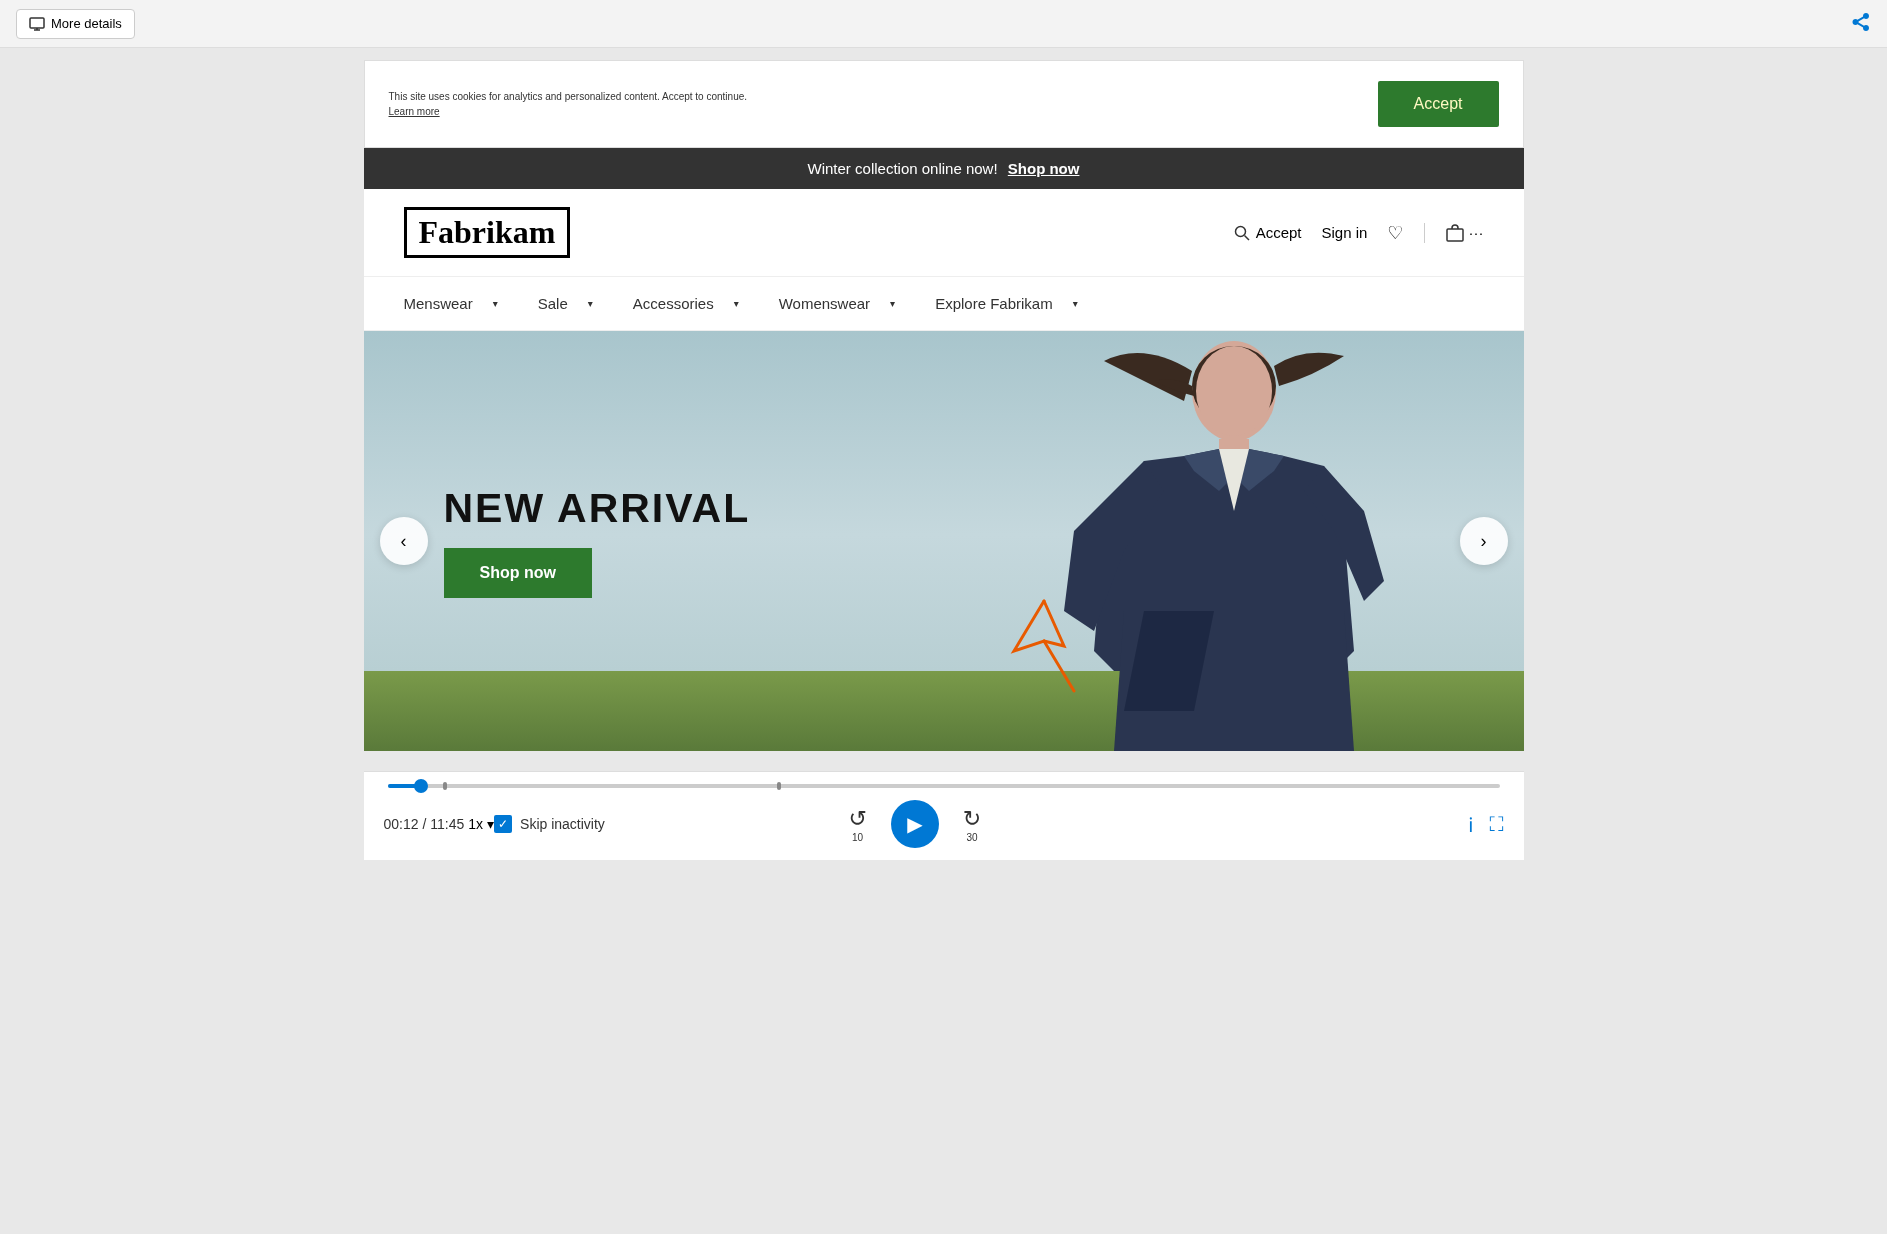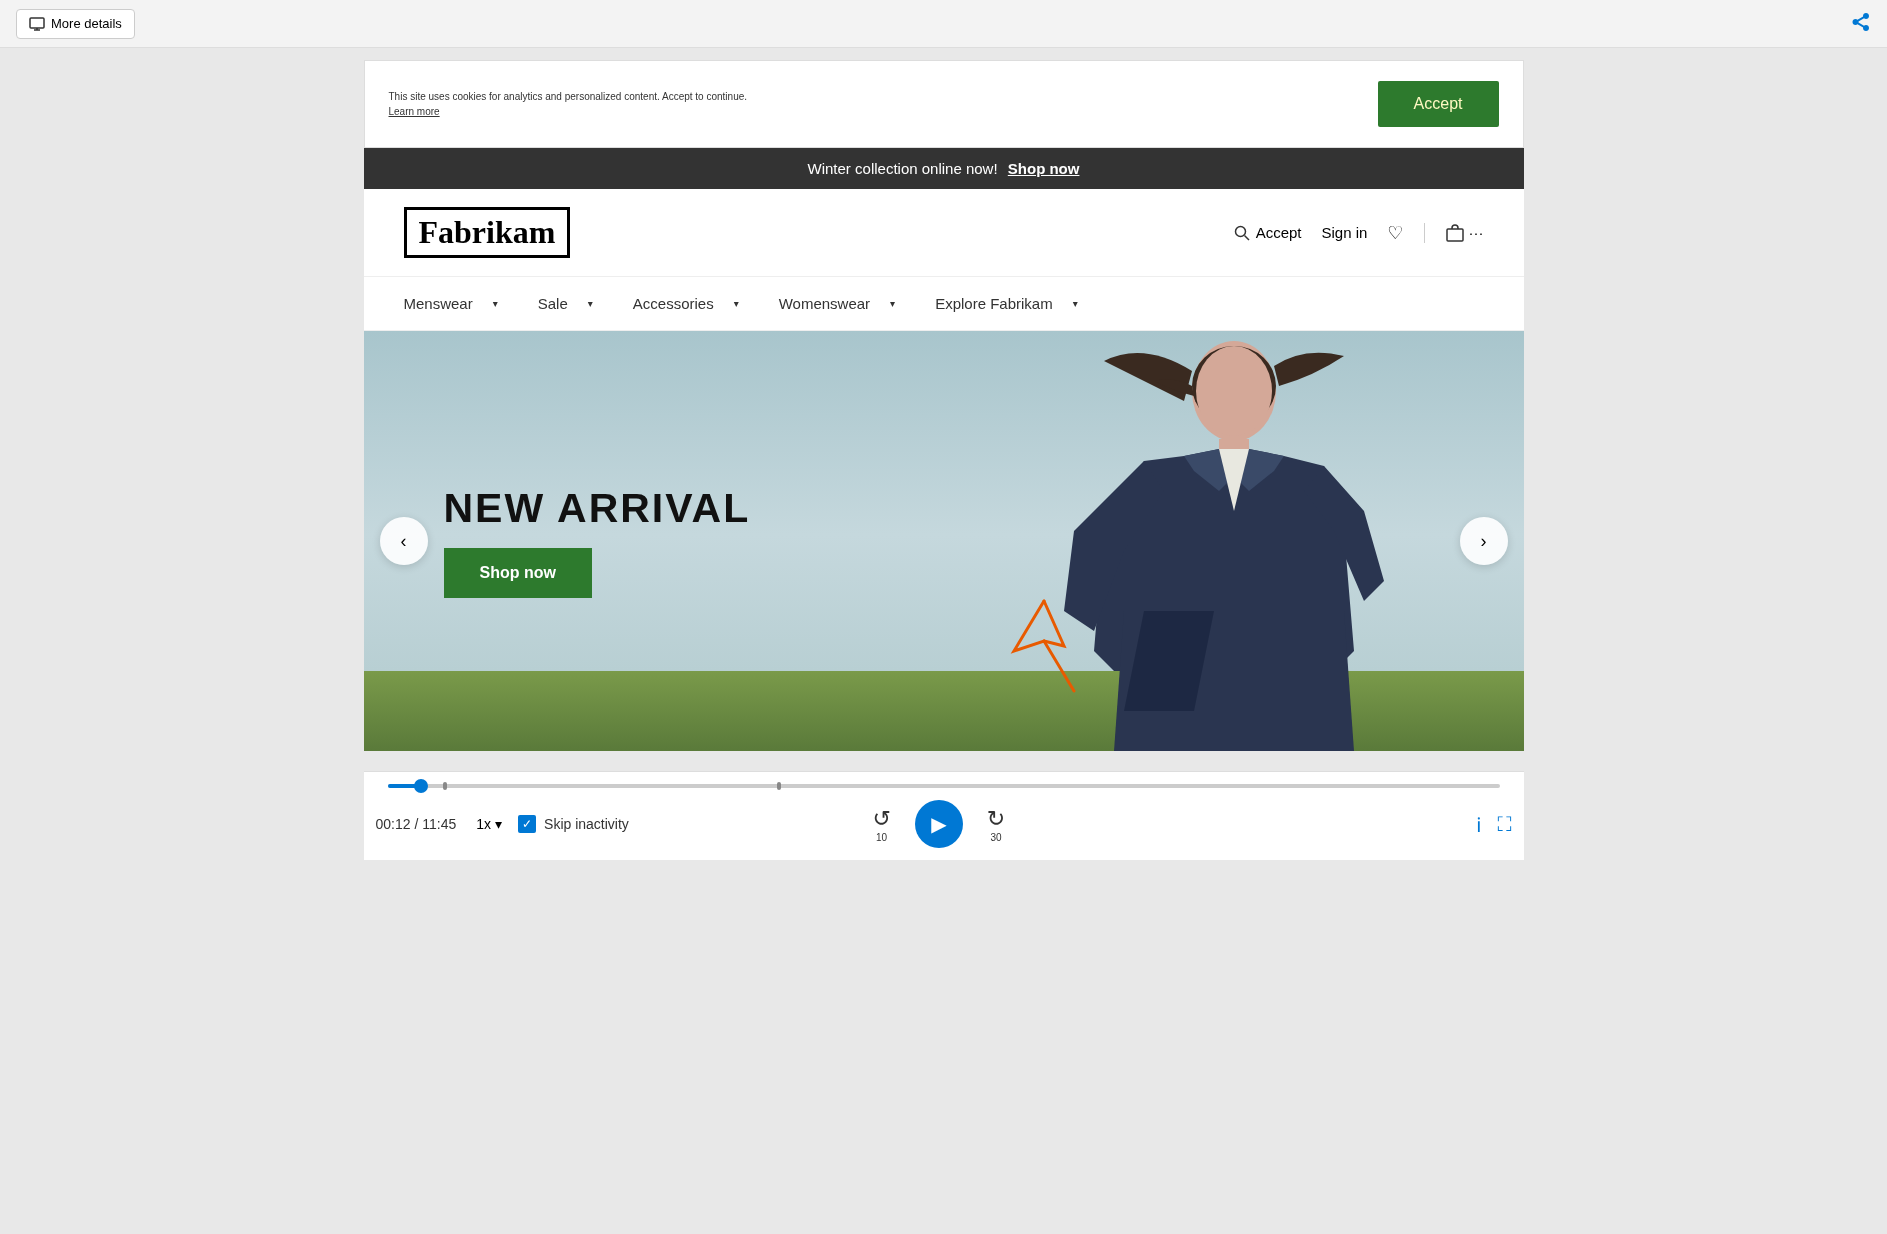--- a/index.html
+++ b/index.html
@@ -305,22 +305,21 @@
       height: 8px;
       background: #888;
       border-radius: 2px;
       position: absolute;
       top: -2px;
     }
 
     .player-controls {
       display: flex;
       align-items: center;
-      padding: 12px 12px;
-      gap: 16px;
+      padding: 12px 20px;
     }
 
     .time-display {
       font-size: 14px;
       color: #333;
     }
 
     .speed-control {
       display: flex;
       align-items: center;

